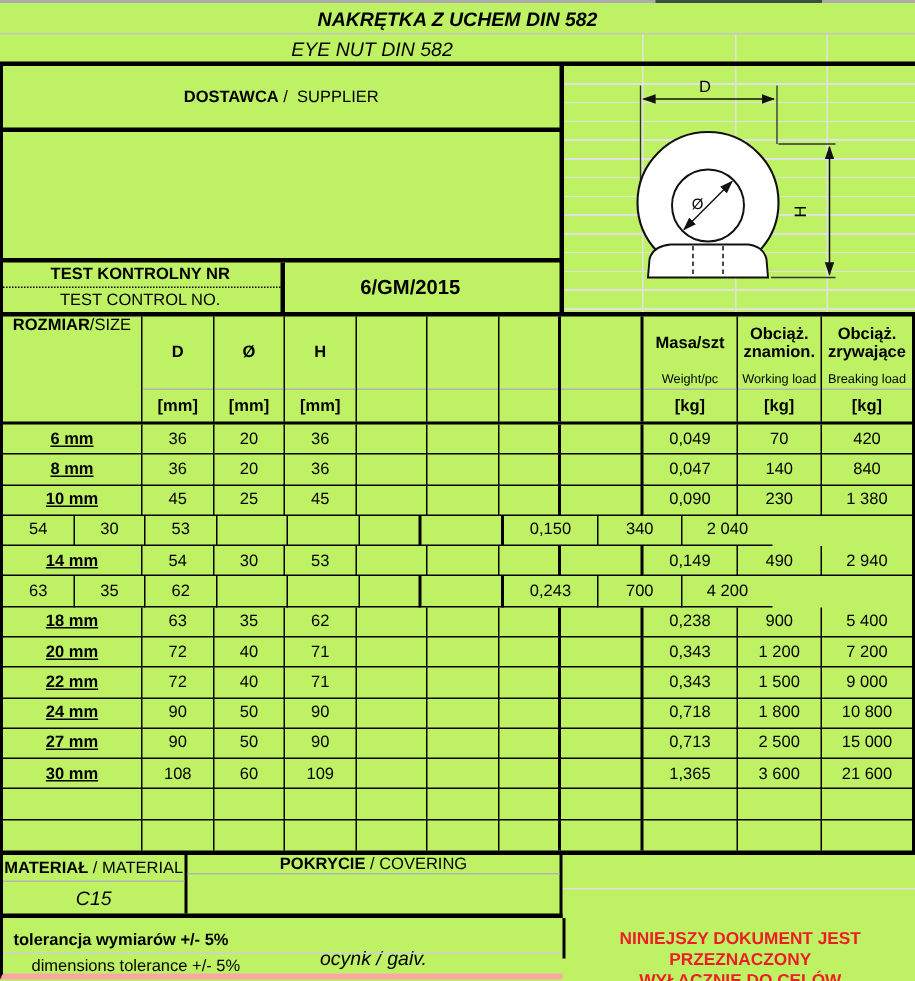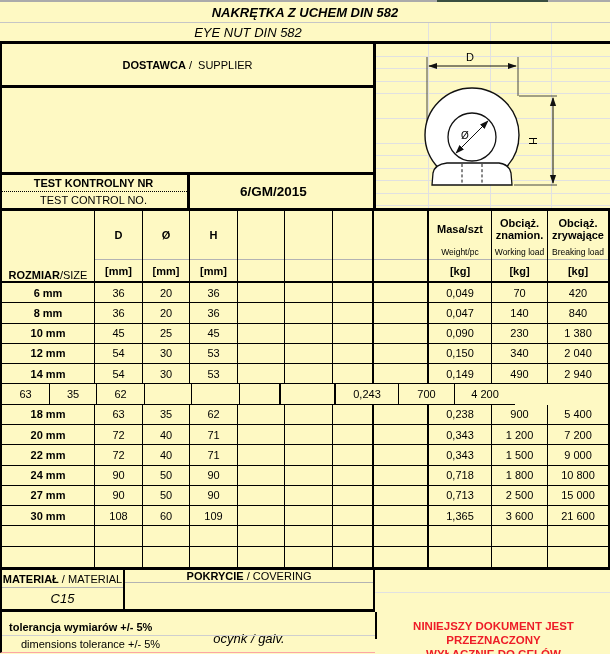--- a/index.html
+++ b/index.html
@@ -1,16 +1,16 @@
 <!DOCTYPE html>
 <html><head>
 <meta charset="utf-8">
 <style>
   html,body{margin:0;padding:0;background:#fff;}
-  #page{position:relative;width:610px;height:654px;background:#fef9c3;overflow:hidden;
+  #page{position:relative;width:610px;height:654px;background:#bef264;overflow:hidden;
         font-family:"Liberation Sans","DejaVu Sans",sans-serif;color:#000;}
 
   
   .topbar{position:absolute;left:0;top:0;width:610px;height:2px;background:#ababab;z-index:4;}
   .topbar-accent{position:absolute;left:437px;top:0;width:111px;height:2px;z-index:5;}
 
   
   .xlgrid{position:absolute;left:375px;top:44px;width:235px;height:164px;z-index:0;
           background:repeating-linear-gradient(to bottom,transparent 0 11.5px,#e1e1e1 11.5px 12.5px);}
   .vgl{position:absolute;top:22px;width:1px;height:186px;background:#e1e1e1;z-index:0;}
@@ -44,41 +44,41 @@
   .tbody{flex:1;display:flex;flex-direction:column;}
   .trow{flex:1;display:flex;}
   .cell{box-sizing:border-box;border-right:1px solid #000;border-bottom:1px solid #000;
         display:flex;align-items:center;justify-content:center;font-size:11px;overflow:hidden;}
   .trow:last-child .cell{border-bottom:none;}
   .hcell{box-sizing:border-box;border-right:1px solid #000;display:flex;flex-direction:column;overflow:hidden;}
   .thickR{border-right-width:2px !important;}
   .noR{border-right:none !important;}
   .c0{width:93px}.c1{width:48px}.c2{width:47px}.c3{width:48px}.c4{width:47px}.c5{width:48px}
   .c6{width:41px}.c7{width:55px}.c8{width:63px}.c9{width:56px}.c10{width:60px}
-  .size{font-weight:bold;}
-  .h-roz{align-items:flex-end;justify-content:center;flex-direction:row;font-size:11px;}
+  .size{font-weight:bold;text-decoration:underline;}
+  .h-roz{align-items:flex-start;justify-content:center;flex-direction:row;font-size:11px;}
   .hname{flex:1;display:flex;flex-direction:column;align-items:center;justify-content:center;
          font-weight:bold;font-size:11px;line-height:12px;text-align:center;}
   .hsub{font-weight:normal;font-size:8.5px;line-height:10px;padding-bottom:2px;text-align:center;}
   .hunit{height:21px;border-top:1px solid #b3b3b3;display:flex;align-items:center;justify-content:center;
          font-weight:bold;font-size:11px;}
   .vname{flex:1;display:flex;align-items:center;justify-content:center;padding:0 1px;}
 
   
   .matbox{position:absolute;left:0;top:570px;width:375px;height:42px;box-sizing:border-box;
           border:2px solid #000;border-top:none;border-bottom-width:3px;display:flex;z-index:2;}
   .matcol{display:flex;flex-direction:column;box-sizing:border-box;}
   .matcol.left{width:123px;border-right:2px solid #000;}
   .matcol.right{flex:1;gap:48px;}
   .matlabel{height:17px;display:flex;align-items:center;justify-content:center;font-size:11px;
             border-bottom:1px solid #b3b3b3;}
   .matval{flex:1;display:flex;align-items:center;justify-content:center;font-style:italic;font-size:13px;}
 
   .tol{position:absolute;left:0;top:612px;width:375px;height:41px;box-sizing:border-box;
-       border-left:2px solid #000;border-bottom:1px solid #fca5a5;z-index:2;}
+       border-left:2px solid #000;border-bottom:4px solid #fca5a5;z-index:2;}
   .tol-pl{height:24px;display:flex;align-items:flex-end;padding:0 0 2px 7px;font-size:11px;font-weight:bold;
           border-bottom:1px solid #cfcfcf;box-sizing:border-box;}
   .tol-en{height:15px;display:flex;align-items:center;padding-left:19px;font-size:11px;}
 
   .disclaimer{position:absolute;left:377px;top:614px;width:233px;height:40px;display:flex;flex-direction:column;
               align-items:center;justify-content:flex-start;padding-top:5px;box-sizing:border-box;
               font-weight:bold;font-size:11.5px;line-height:14px;text-align:center;z-index:2;}
   .disc-divider{position:absolute;left:375px;top:612px;width:2px;height:27px;background:#000;z-index:3;}
 
   .sep{white-space:pre;}
@@ -238,21 +238,20 @@
       <div class="cell c3">45</div>
       <div class="cell c4"></div>
       <div class="cell c5"></div>
       <div class="cell c6 thickR"></div>
       <div class="cell c7 thickR"></div>
       <div class="cell c8">0,090</div>
       <div class="cell c9">230</div>
       <div class="cell c10 noR">1 380</div>
     </div>
         <div class="trow">
-      <div class="cell c0 size">12 mm</div>
       <div class="cell c1">54</div>
       <div class="cell c2">30</div>
       <div class="cell c3">53</div>
       <div class="cell c4"></div>
       <div class="cell c5"></div>
       <div class="cell c6 thickR"></div>
       <div class="cell c7 thickR"></div>
       <div class="cell c8">0,150</div>
       <div class="cell c9">340</div>
       <div class="cell c10 noR">2 040</div>

